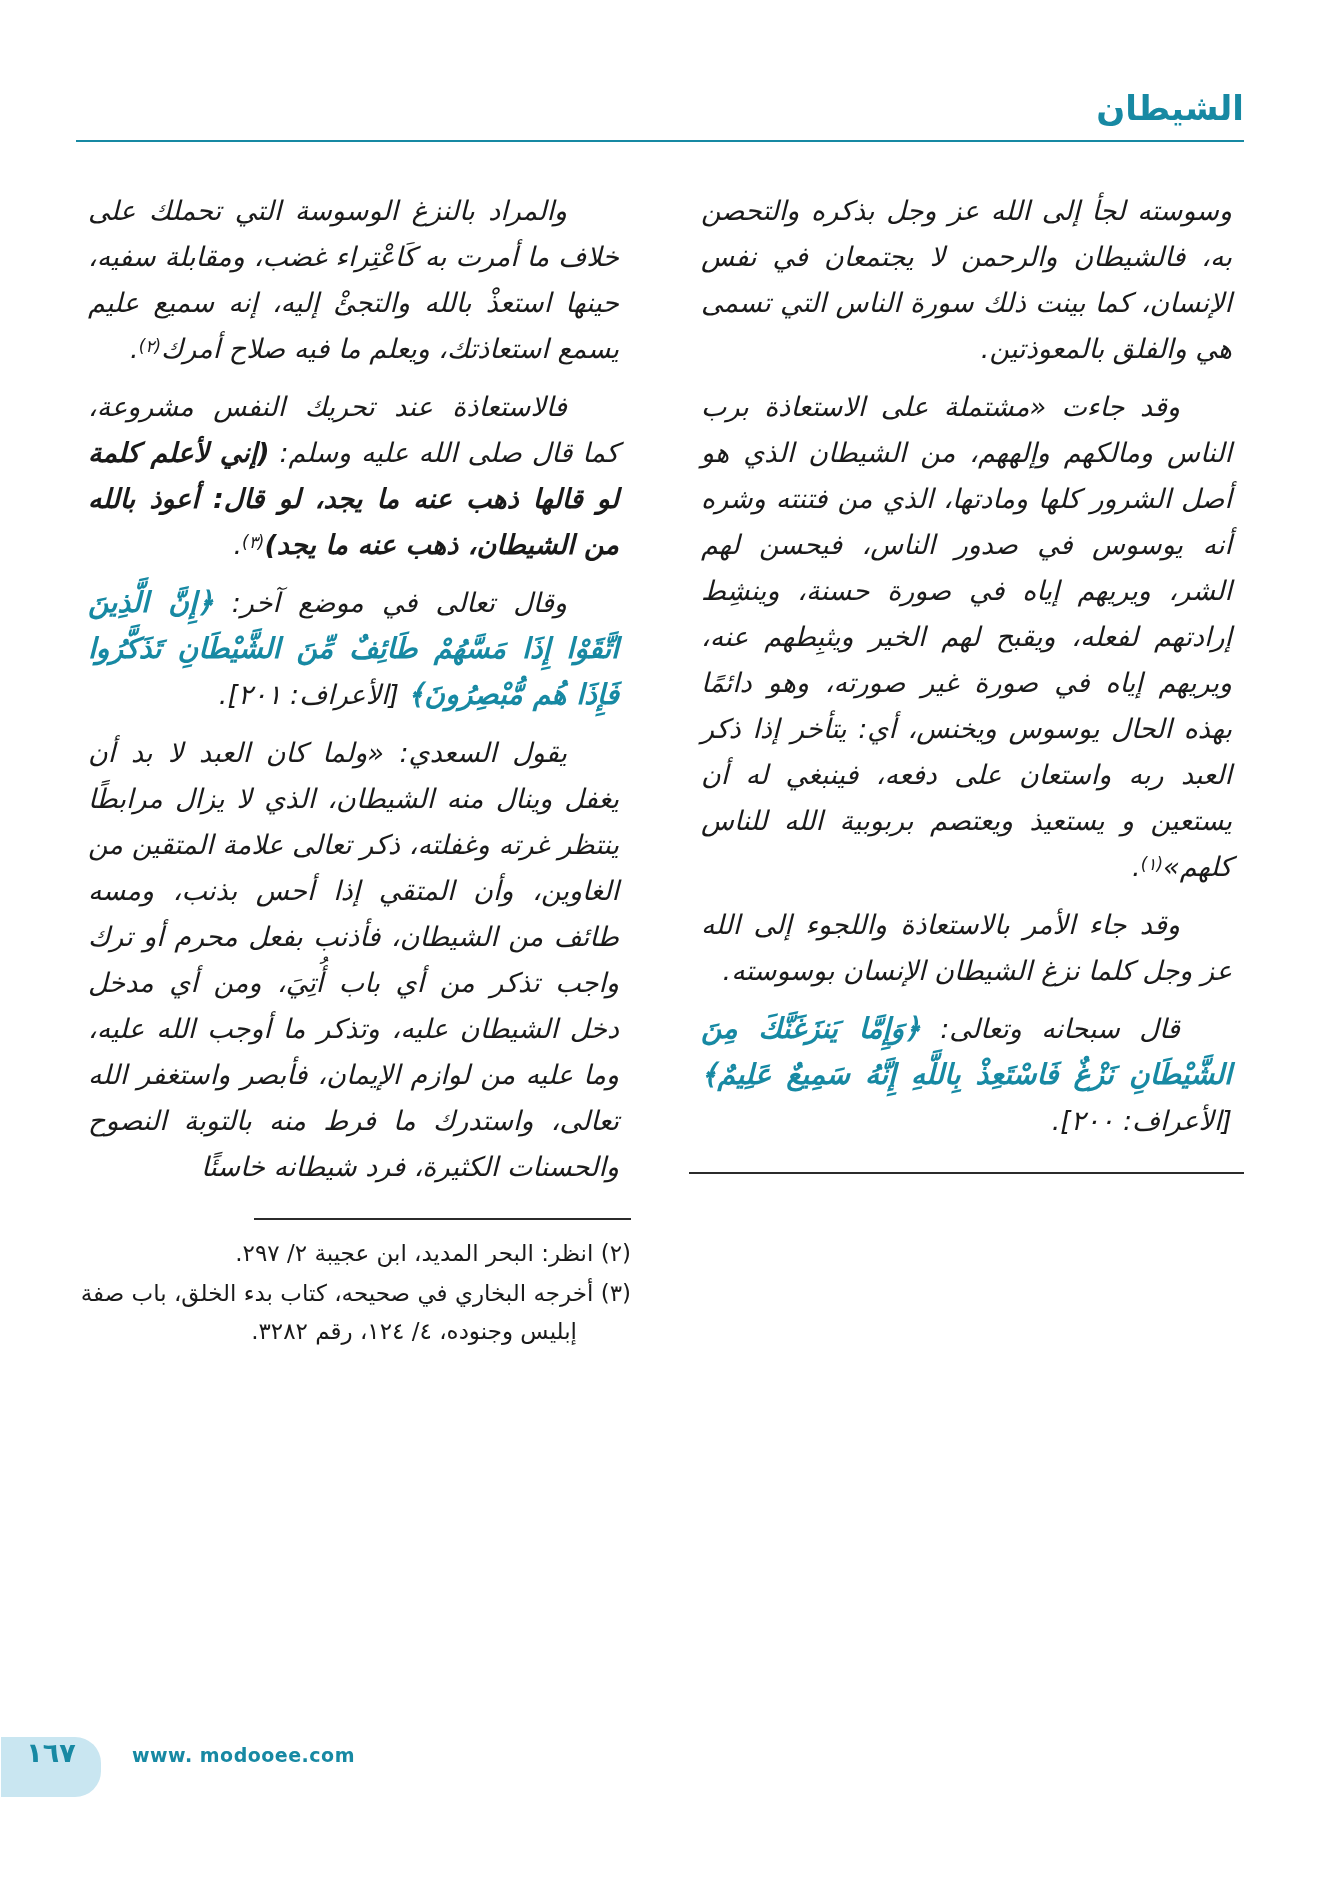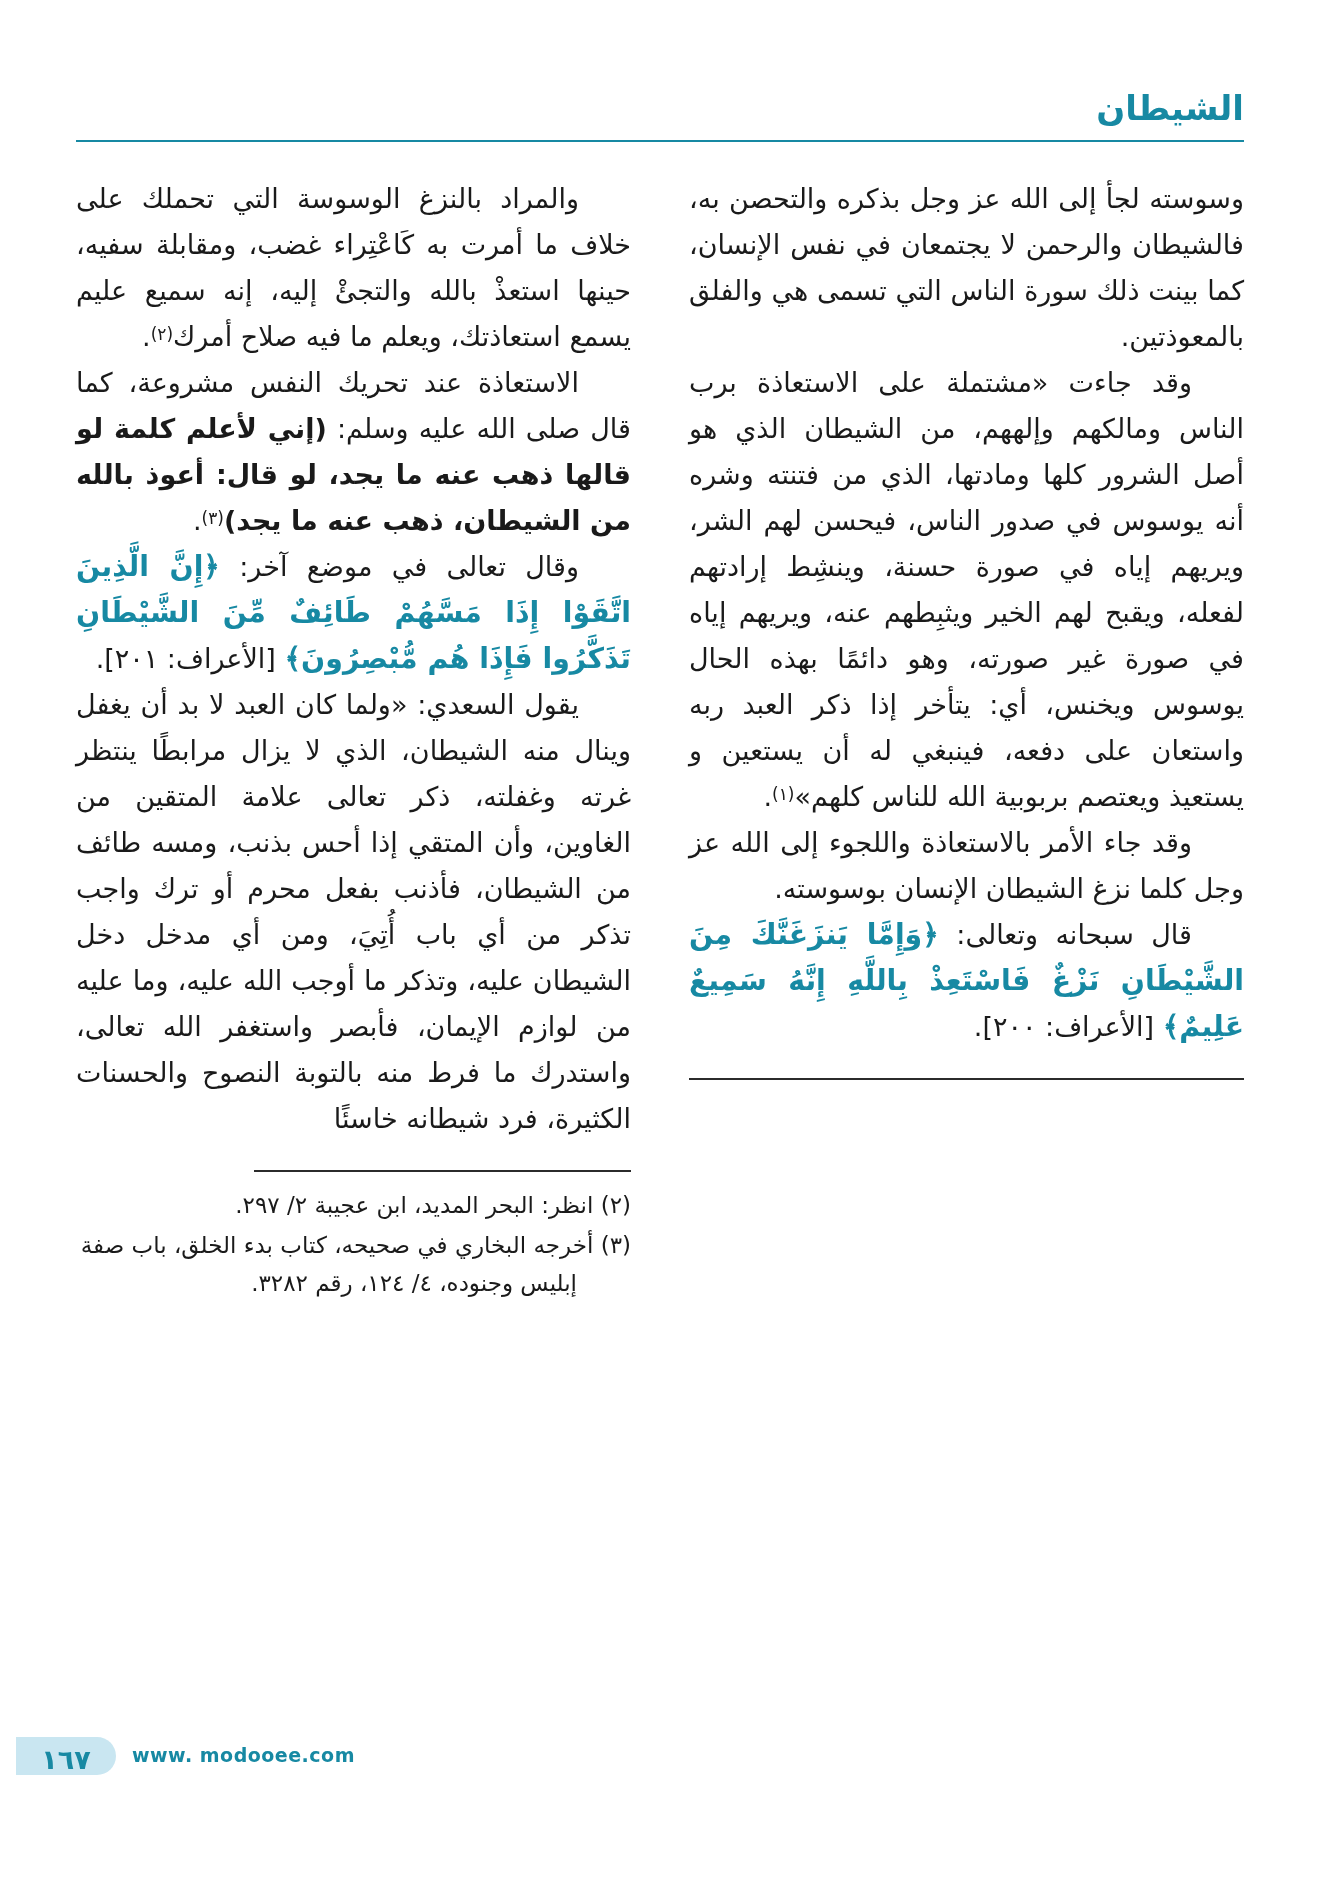--- a/index.html
+++ b/index.html
@@ -11,37 +11,37 @@
     direction:rtl;
   }
   .content{position:absolute;top:88px;right:95px;left:76px;}
   .page-header h1{
     margin:0 0 12px 0;font-size:34px;font-weight:bold;
     color:var(--accent,#1789a3);
   }
   .title-rule{height:2px;background:var(--accent,#1789a3);margin-bottom:34px;}
   .columns{display:flex;gap:58px;align-items:flex-start;}
   .col{flex:1;min-width:0;font-size:27px;line-height:46px;color:#1a1a1a;text-align:justify;}
-  .para{margin:0;text-indent:52px;}
+  .para{margin:12px;text-indent:52px;font-style:italic;}
   .para.no-indent{text-indent:0;}
   .seg-bold{font-weight:bold;}
   .seg-quran{color:var(--accent,#1789a3);font-weight:bold;font-size:1.05em;}
   sup.seg-sup{font-size:17px;line-height:0;vertical-align:6px;}
   .fn-rule{border-top:2px solid #2b2b2b;margin-top:28px;}
   .col-left .fn-rule{width:68%;}
   .fn-block{margin-top:14px;}
   .footnote{
     font-size:23px;line-height:38px;color:#1a1a1a;text-align:right;
     padding-right:54px;text-indent:-54px;margin-top:2px;
   }
   .fn-marker{white-space:pre;}
   .page-number-tab{
-    position:absolute;left:16px;top:1737px;width:100px;height:38px;
+    position:absolute;left:1px;top:1737px;width:100px;height:60px;
     background:var(--tab-bg,#c9e6f1);border-radius:0 26px 26px 0;
-    display:flex;align-items:flex-end;justify-content:center;
+    display:flex;align-items:flex-start;justify-content:center;
     color:var(--accent,#1789a3);font-size:27px;font-weight:bold;
   }
   .website{
     position:absolute;left:132px;top:1744px;direction:ltr;
     color:var(--accent,#1789a3);font-size:19px;font-weight:bold;
     letter-spacing:0.5px;
   }
 </style>
 </head>
 <body>
@@ -63,21 +63,21 @@
             <p class="para"><span class="seg-text">وقد جاءت «مشتملة على الاستعاذة برب الناس ومالكهم وإلههم، من الشيطان الذي هو أصل الشرور كلها ومادتها، الذي من فتنته وشره أنه يوسوس في صدور الناس، فيحسن لهم الشر، ويريهم إياه في صورة حسنة، وينشِط إرادتهم لفعله، ويقبح لهم الخير ويثبِطهم عنه، ويريهم إياه في صورة غير صورته، وهو دائمًا بهذه الحال يوسوس ويخنس، أي: يتأخر إذا ذكر العبد ربه واستعان على دفعه، فينبغي له أن يستعين و يستعيذ ويعتصم بربوبية الله للناس كلهم»</span><sup class="seg-sup">(١)</sup><span class="seg-text">.</span></p>
             <p class="para"><span class="seg-text">وقد جاء الأمر بالاستعاذة واللجوء إلى الله عز وجل كلما نزغ الشيطان الإنسان بوسوسته.</span></p>
             <p class="para"><span class="seg-text">قال سبحانه وتعالى: </span><span class="seg-quran">﴿وَإِمَّا يَنزَغَنَّكَ مِنَ الشَّيْطَانِ نَزْغٌ فَاسْتَعِذْ بِاللَّهِ إِنَّهُ سَمِيعٌ عَلِيمٌ﴾</span><span class="seg-text"> [الأعراف: ٢٠٠].</span></p>
           </div>
         <div class="fn-rule"></div>
       </section>
 
       <section class="col col-left">
         <div class="col-body">
             <p class="para"><span class="seg-text">والمراد بالنزغ الوسوسة التي تحملك على خلاف ما أمرت به كَاعْتِراء غضب، ومقابلة سفيه، حينها استعذْ بالله والتجئْ إليه، إنه سميع عليم يسمع استعاذتك، ويعلم ما فيه صلاح أمرك</span><sup class="seg-sup">(٢)</sup><span class="seg-text">.</span></p>
-            <p class="para"><span class="seg-text">الاستعاذة عند تحريك النفس مشروعة، كما قال صلى الله عليه وسلم: </span><span class="seg-bold">(إني لأعلم كلمة لو قالها ذهب عنه ما يجد، لو قال: أعوذ بالله من الشيطان، ذهب عنه ما يجد)</span><sup class="seg-sup">(٣)</sup><span class="seg-text">.</span></p>
+            <p class="para"><span class="seg-text">فالاستعاذة عند تحريك النفس مشروعة، كما قال صلى الله عليه وسلم: </span><span class="seg-bold">(إني لأعلم كلمة لو قالها ذهب عنه ما يجد، لو قال: أعوذ بالله من الشيطان، ذهب عنه ما يجد)</span><sup class="seg-sup">(٣)</sup><span class="seg-text">.</span></p>
             <p class="para"><span class="seg-text">وقال تعالى في موضع آخر: </span><span class="seg-quran">﴿إِنَّ الَّذِينَ اتَّقَوْا إِذَا مَسَّهُمْ طَائِفٌ مِّنَ الشَّيْطَانِ تَذَكَّرُوا فَإِذَا هُم مُّبْصِرُونَ﴾</span><span class="seg-text"> [الأعراف: ٢٠١].</span></p>
             <p class="para"><span class="seg-text">يقول السعدي: «ولما كان العبد لا بد أن يغفل وينال منه الشيطان، الذي لا يزال مرابطًا ينتظر غرته وغفلته، ذكر تعالى علامة المتقين من الغاوين، وأن المتقي إذا أحس بذنب، ومسه طائف من الشيطان، فأذنب بفعل محرم أو ترك واجب تذكر من أي باب أُتِيَ، ومن أي مدخل دخل الشيطان عليه، وتذكر ما أوجب الله عليه، وما عليه من لوازم الإيمان، فأبصر واستغفر الله تعالى، واستدرك ما فرط منه بالتوبة النصوح والحسنات الكثيرة، فرد شيطانه خاسئًا</span></p>
           </div>
         <div class="fn-rule"></div>
         <div class="fn-block">
             <div class="footnote"><span class="fn-marker">(٢) </span><span class="fn-text">انظر: البحر المديد، ابن عجيبة ٢/ ٢٩٧.</span></div>
             <div class="footnote"><span class="fn-marker">(٣) </span><span class="fn-text">أخرجه البخاري في صحيحه، كتاب بدء الخلق، باب صفة إبليس وجنوده، ٤/ ١٢٤، رقم ٣٢٨٢.</span></div>
           </div>
       </section>
 

